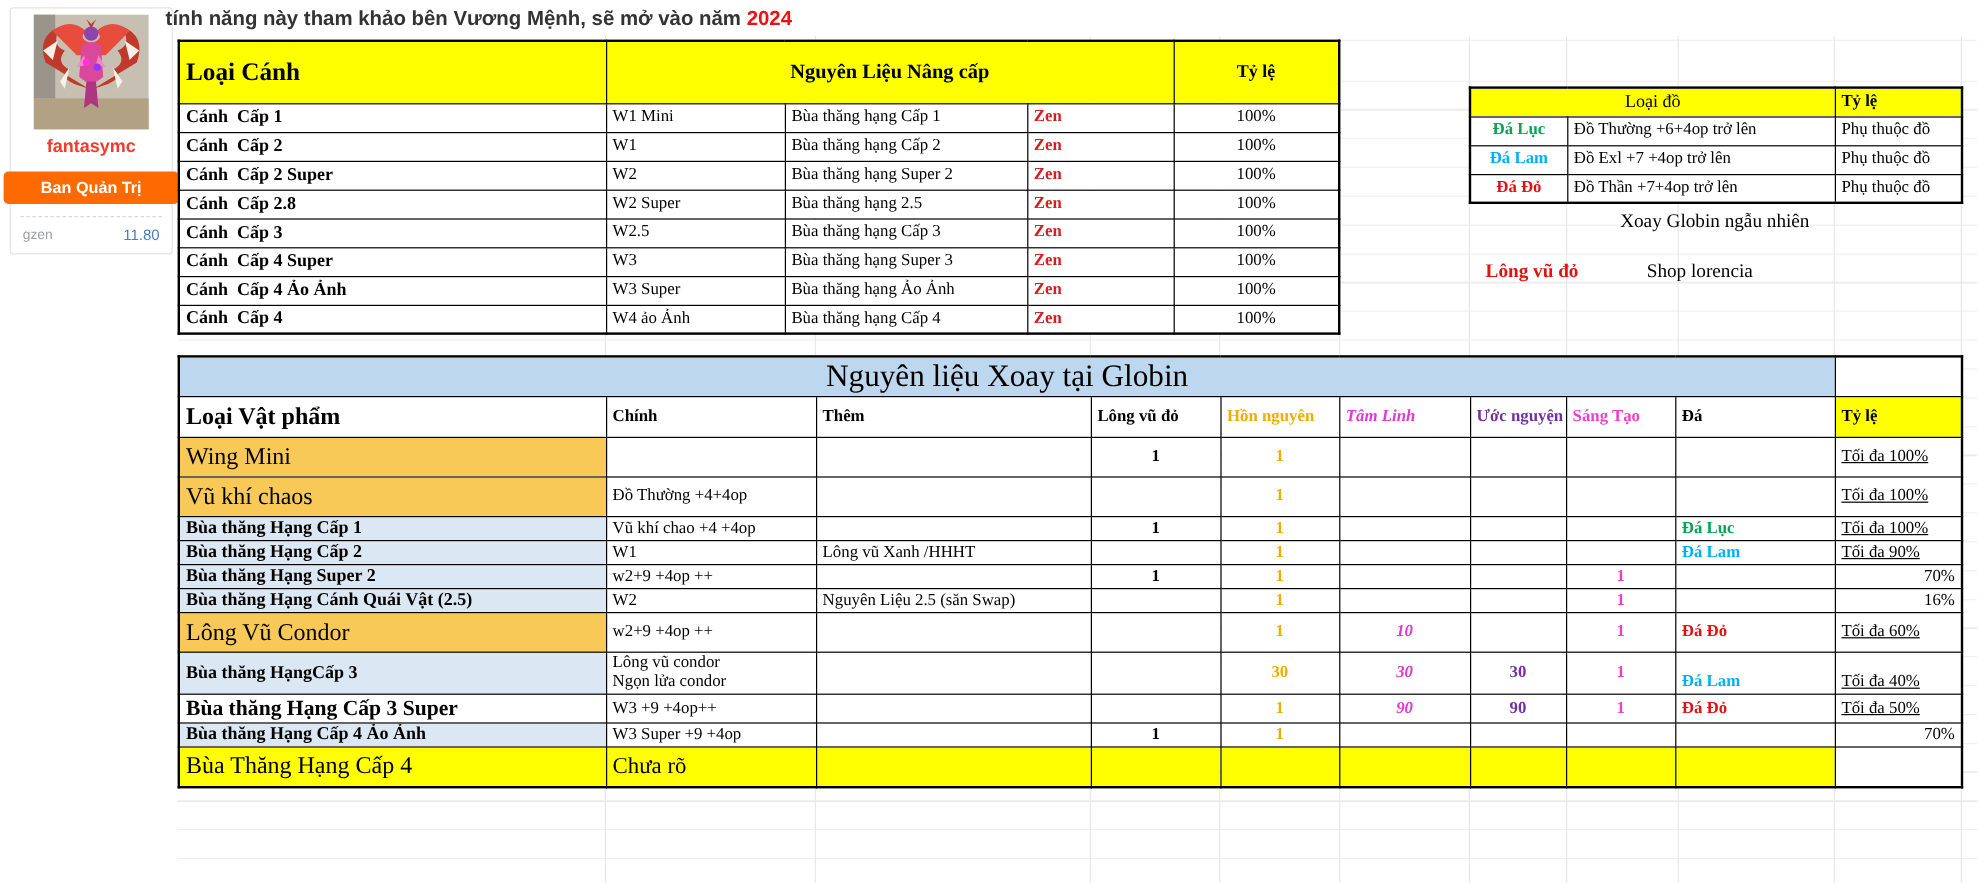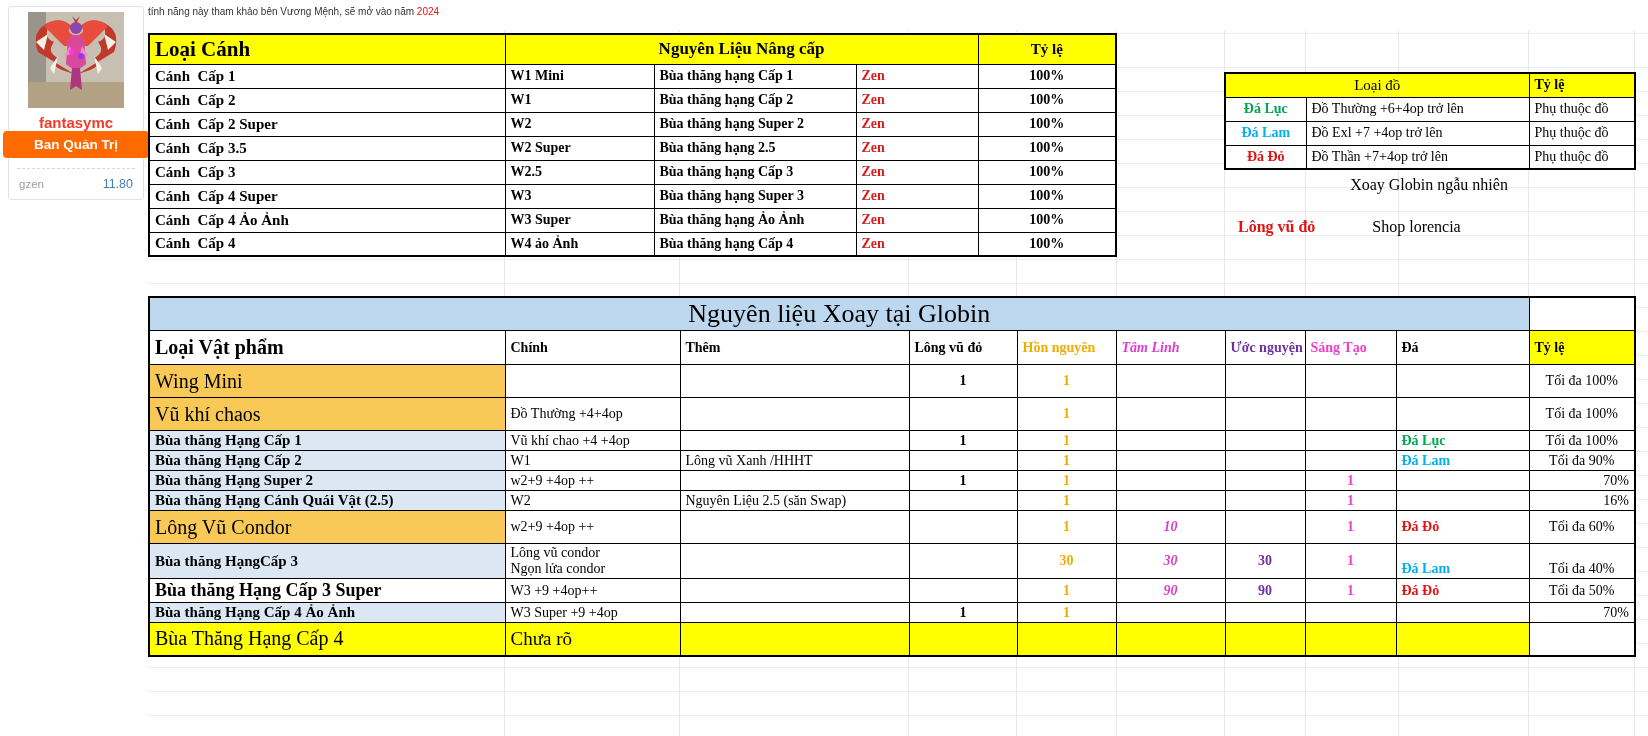--- a/index.html
+++ b/index.html
@@ -5,31 +5,31 @@
   * { box-sizing: border-box; }
   html,body { margin:0; padding:0; background:#fff; }
   body { width:1648px; height:736px; position:relative; overflow:hidden;
          font-family:"Liberation Sans", sans-serif; }
 
   
   .user-card { position:absolute; left:8px; top:6px; width:136px; background:#fff;
                border:1px solid #e3e3e3; border-radius:3px; padding-bottom:6px; }
   .avatar-wrap { width:96px; height:96px; margin:5px auto 4px auto; }
   .username { text-align:center; font-weight:bold; font-size:15px;
-              color:var(--username,#f23c2a); padding:2px 0 0 0; }
+              color:var(--username,#f23c2a); padding:2px 0 12px 0; }
   .role-badge { position:relative; left:-6px; width:calc(100% + 12px);
                 background:var(--badge,#ff6a00); color:#fff; font-weight:bold;
                 font-size:13.5px; text-align:center; padding:6px 0; border-radius:4px; }
   .stat-row { display:flex; justify-content:space-between; align-items:center;
               border-top:1px dashed #d8d8d8; margin:10px 8px 0 8px; padding:8px 2px 2px 2px; }
   .stat-label { color:#9aa0a6; font-size:11.5px; }
   .stat-value { color:#4a7ebb; font-size:12.5px; }
 
   
-  .post-note { position:absolute; left:148px; top:6px; font-size:10px; color:#333; }
+  .post-note { position:absolute; left:138px; top:6px; font-size:17px; color:#333;font-weight:bold; }
   .post-note .year { color:#e11; }
 
   
   .sheet { position:absolute; left:148px; top:30px; width:1500px; height:706px;
            background-color:#fff;
            background-image:
              linear-gradient(#e8e8e8,#e8e8e8),
              linear-gradient(#e8e8e8,#e8e8e8),
              linear-gradient(#e8e8e8,#e8e8e8),
              linear-gradient(#e8e8e8,#e8e8e8),
@@ -45,25 +45,25 @@
            background-position:356px 0,531px 0,760px 0,868px 0,968px 0,1076px 0,1157px 0,1250px 0,1380px 0,1486px 0,0 14px;
            font-family:"Liberation Serif", serif; }
 
   table { border-collapse:collapse; table-layout:fixed; position:absolute; background:transparent; }
   td, th { border:1px solid #000; background:#fff; padding:1px 5px; font-size:14px;
            vertical-align:middle; overflow:hidden; }
   table { border:2px solid #000; }
 
   
   .t1 { left:0; top:3px; width:967px; }
-  .t1 .hdr td { background:var(--yellow,#ffff00); height:30px; }
+  .t1 .hdr td { background:var(--yellow,#ffff00); height:52px; }
   .t1 .hdr .h-type  { font-size:21px; font-weight:bold; }
   .t1 .hdr .h-mat   { font-size:17px; font-weight:bold; text-align:center; }
   .t1 .hdr .h-rate  { font-size:15px; font-weight:bold; text-align:center; }
-  .t1 td { height:24px;font-weight:bold; }
+  .t1 td { height:24px; }
   .t1 .c-type { font-weight:bold; font-size:15px; white-space:pre; }
   .t1 .c-cur  { font-weight:bold; color:var(--red,#d42020); }
   .t1 .c-rate { text-align:center; }
 
   
   .tr8 { left:1076px; top:42px; width:410px; }
   .tr8 td { height:24px; }
   .tr8 .hdr td { background:var(--yellow,#ffff00); }
   .tr8 .h-item { text-align:center; font-size:15px; }
   .tr8 .h-rate { font-weight:bold; font-size:14px; }
@@ -91,21 +91,21 @@
   .t2 .h-uoc  { color:var(--purple,#7030a0); }
   .t2 .h-sang { color:var(--magenta2,#ee3fc8); }
   .t2 td.num { text-align:center; font-weight:bold; }
   .t2 .v-long { font-weight:normal; color:#000; }
   .t2 .v-hon  { color:var(--amber,#eead00); }
   .t2 .v-tam  { color:var(--magenta,#dd3bcd); font-style:italic; }
   .t2 .v-uoc  { color:var(--purple,#7030a0); }
   .t2 .v-sang { color:var(--magenta2,#ee3fc8); }
   .t2 .c-da   { font-weight:bold; }
   .t2 .c-main { white-space:pre-line; }
-  .t2 .c-rate.al { text-align:center; } .t2 .c-rate.ar { text-align:right; }
+  .t2 .c-rate.al { text-align:left;text-decoration:underline; } .t2 .c-rate.ar { text-align:right; }
   .t2 .nm-gold   { background:var(--goldrow,#f9c957); font-size:20px; }
   .t2 .nm-blue   { background:var(--bluerow,#dbe7f3); font-weight:bold; font-size:15px; }
   .t2 .nm-plain  { background:#fff; font-weight:bold; font-size:18px; }
   .t2 .nm-yellow { background:var(--yellow,#ffff00); font-size:20px; }
   .t2 td.fill-yellow { background:var(--yellow,#ffff00); }
   .t2 td.fill-yellow.c-main { font-size:19px; }
   .t2 td.vb { vertical-align:bottom; }
   .t2 tr.r-wing td, .t2 tr.r-gold td { height:33px; }
 </style>
 </head>
@@ -177,21 +177,21 @@
           <td class="c-rate">100%</td>
         </tr>
         <tr>
           <td class="c-type">Cánh  Cấp 2 Super</td>
           <td class="c-main">W2</td>
           <td class="c-charm">Bùa thăng hạng Super 2</td>
           <td class="c-cur">Zen</td>
           <td class="c-rate">100%</td>
         </tr>
         <tr>
-          <td class="c-type">Cánh  Cấp 3.5</td>
+          <td class="c-type">Cánh  Cấp 2.8</td>
           <td class="c-main">W2 Super</td>
           <td class="c-charm">Bùa thăng hạng 2.5</td>
           <td class="c-cur">Zen</td>
           <td class="c-rate">100%</td>
         </tr>
         <tr>
           <td class="c-type">Cánh  Cấp 3</td>
           <td class="c-main">W2.5</td>
           <td class="c-charm">Bùa thăng hạng Cấp 3</td>
           <td class="c-cur">Zen</td>

